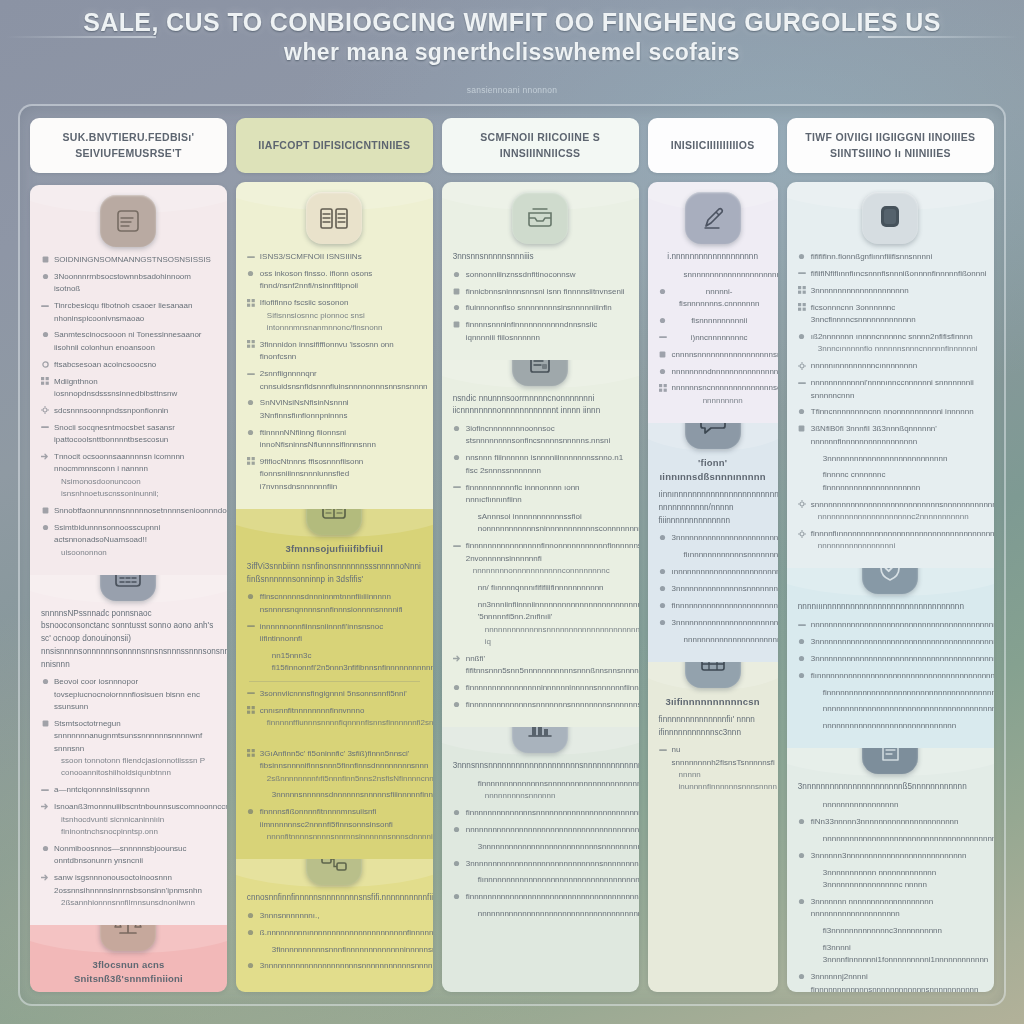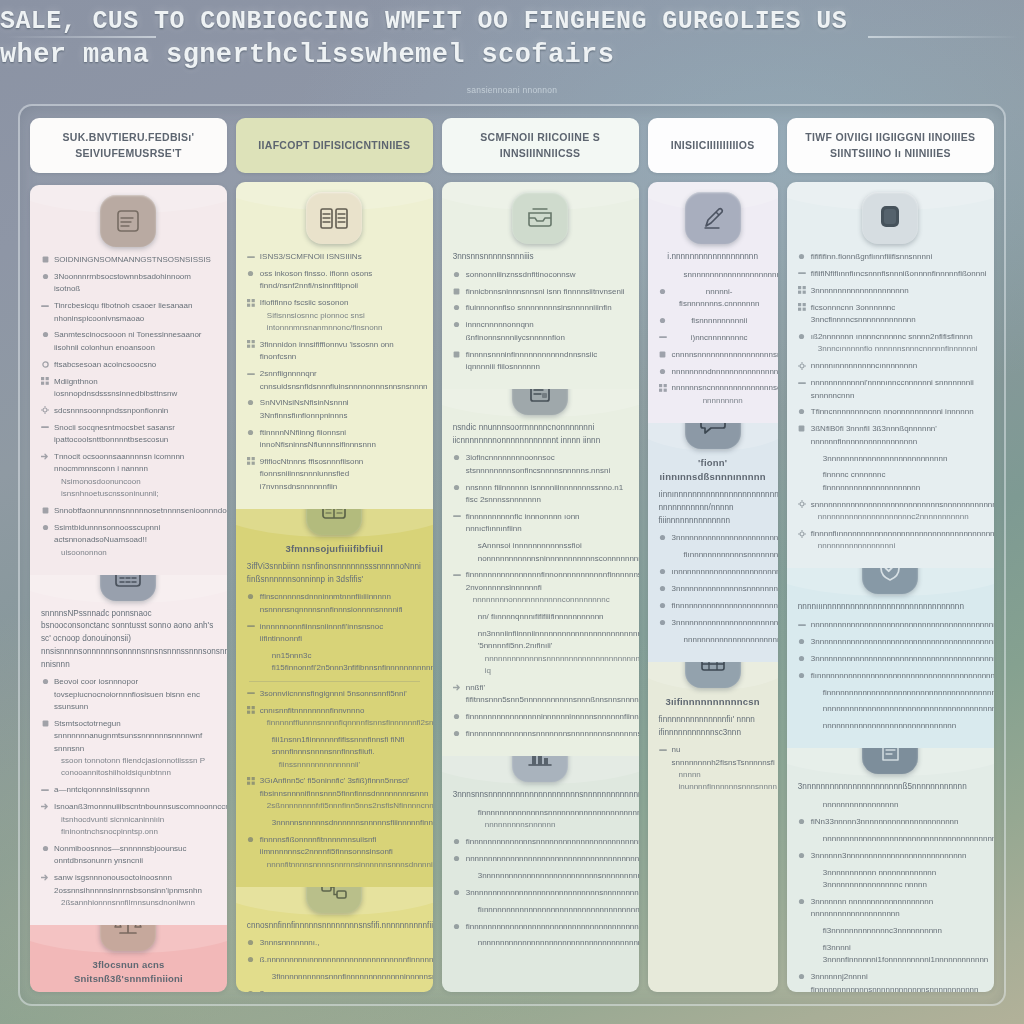--- a/index.html
+++ b/index.html
@@ -30,35 +30,34 @@
       radial-gradient(ellipse 700px 380px at 76% 14%, rgba(150,185,200,.45), rgba(150,185,200,0) 70%),
       radial-gradient(ellipse 620px 420px at 14% 88%, rgba(188,178,150,.40), rgba(188,178,150,0) 72%),
       radial-gradient(ellipse 520px 300px at 50% 50%, rgba(140,170,160,.18), rgba(0,0,0,0) 72%);
     pointer-events: none;
   }
 
   
   #title-block {
     position: absolute;
     top: 6px; left: 0; right: 0;
-    text-align: left;
+    text-align: center;
     z-index: 6;
-    font-family: Liberation Mono, monospace;
   }
   .title-line {
     font-weight: 700;
     color: #eef2f4;
     letter-spacing: 0.4px;
     text-shadow: 0 1px 2px rgba(40,55,70,.55), 0 0 9px rgba(255,255,255,.25);
     line-height: 1.28;
     white-space: nowrap;
     filter: blur(.25px);
   }
   .title-line.l1 { font-size: 25px; }
-  .title-line.l2 { font-size: 27px; }
+  .title-line.l2 { font-size: 23px; }
 
   .title-rule {
     position: absolute;
     top: 30px;
     width: 150px;
     height: 2px;
     background: linear-gradient(90deg, rgba(235,242,246,0), rgba(235,242,246,.75));
     opacity: .8;
   }
   .title-rule.left  { left: 6px; }
@@ -574,21 +573,20 @@
                     <rect x="0" y="0" width="3.2" height="3.2" fill="#5c6670"></rect>
                     <rect x="4.6" y="0" width="3.2" height="3.2" fill="#5c6670"></rect>
                     <rect x="0" y="4.6" width="3.2" height="3.2" fill="#5c6670"></rect>
                     <rect x="4.6" y="4.6" width="3.2" height="3.2" fill="#5c6670"></rect>
                   </svg>
                 </span>
                 <span class="bullet-text">cnnısnnfitnnnnnnnnfinnvnnno<span class="sub">finnnnnffiunnnsnnnnfiqnnnnfisnnsfinnnnnnfi2snnnnnnsnsnnnnnnnnsnnnnnnnnnsnnnnnnnnnsqnnnnnnnnnnnsnn</span></span>
               </li>
               <li class="indent">
                 <span class="bullet-mark"></span>
-                <span class="bullet-text">fiii1nsnn1fiinnnnnnfifissnnnfinnsfi fiNfi snnnfinnnsnnnnsnnfinnsfiiufi.<span class="sub">fiinssnnnnnnnnnnnnnii'</span></span>
               </li>
               <li>
                 <span class="bullet-mark">
                   <svg width="8" height="8" viewBox="0 0 8 8">
                     <rect x="0" y="0" width="3.2" height="3.2" fill="#5c6670"></rect>
                     <rect x="4.6" y="0" width="3.2" height="3.2" fill="#5c6670"></rect>
                     <rect x="0" y="4.6" width="3.2" height="3.2" fill="#5c6670"></rect>
                     <rect x="4.6" y="4.6" width="3.2" height="3.2" fill="#5c6670"></rect>
                   </svg>
                 </span>
@@ -688,28 +686,20 @@
                 <span class="bullet-mark">
                   <svg width="7" height="7" viewBox="0 0 7 7">
                     <circle cx="3.5" cy="3.5" r="2.6" fill="#5c6670"></circle>
                   </svg>
                 </span>
                 <span class="bullet-text">fiuinnnonnfiso snnnnnnnnsinsnnnnniiinfin</span>
               </li>
               <li>
                 <span class="bullet-mark">
                   <svg width="7" height="7" viewBox="0 0 7 7">
-                    <circle cx="3.5" cy="3.5" r="2.6" fill="#5c6670"></circle>
-                  </svg>
-                </span>
-                <span class="bullet-text">innncnnnnnonnqnn ßnfinonnsnnniiycsnnnnnfion</span>
-              </li>
-              <li>
-                <span class="bullet-mark">
-                  <svg width="7" height="7" viewBox="0 0 7 7">
                     <rect x="0.6" y="0.6" width="5.8" height="5.8" rx="1" fill="#5c6670"></rect>
                   </svg>
                 </span>
                 <span class="bullet-text">finnnnsnnninfinnnnnnnnnnndnnsnsiic iqnnnniii fiilosnnnnnn</span>
               </li>
             </ul>
           </div>
           <div class="section" style="background: rgb(233, 239, 226);">
             <div class="wave" style="top: -26px; background: rgba(255, 255, 255, 0.45);"></div>
             <div class="badge float" style="background: rgb(159, 168, 171);">

